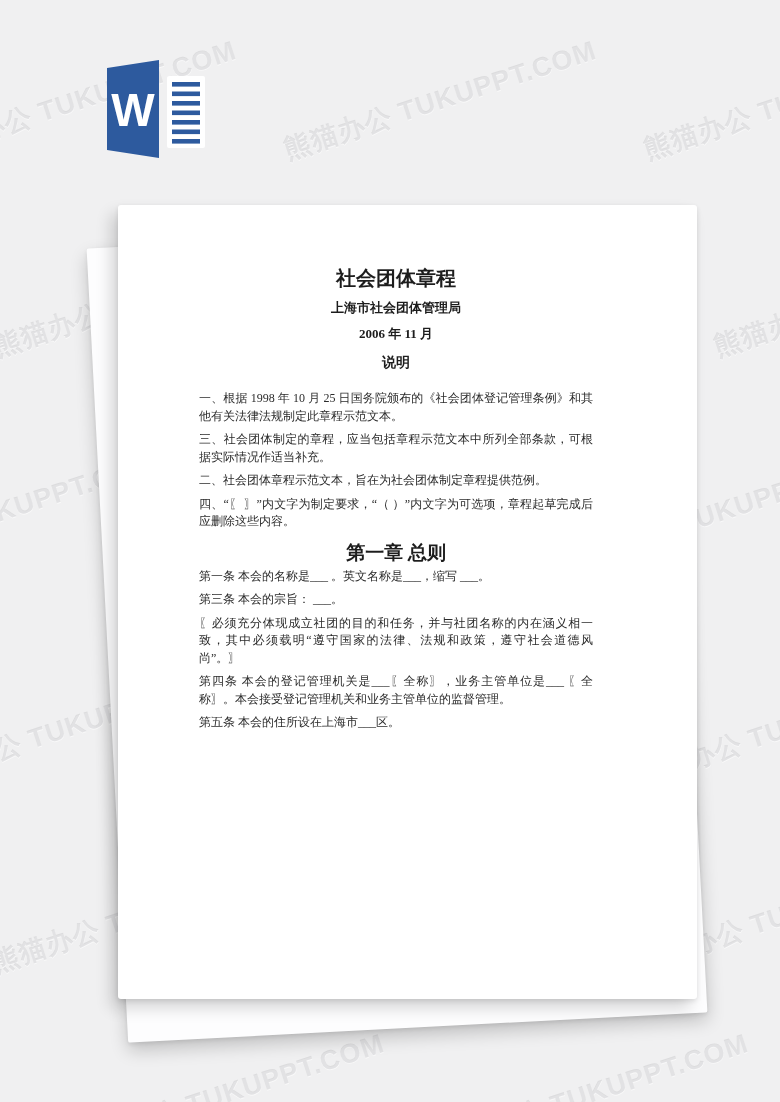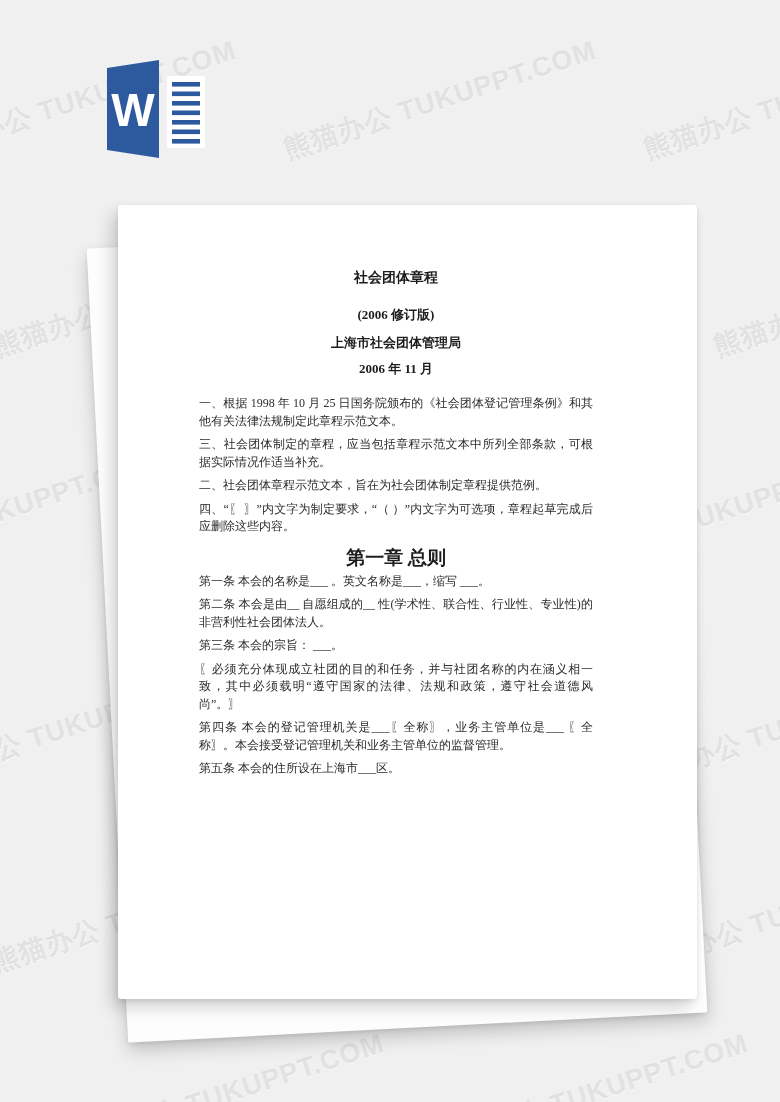--- a/index.html
+++ b/index.html
@@ -25,21 +25,21 @@
   }
   .front-page{
     position:absolute;left:118px;top:205px;width:579px;height:794px;
     background:#ffffff;border-radius:3px;
     box-shadow:-7px 9px 16px rgba(0,0,0,0.16), 0 2px 5px rgba(0,0,0,0.10);
   }
   .page-content{
     position:absolute;left:81px;top:63px;width:394px;
     color:#2b2b2b;font-size:12px;line-height:17.5px;
   }
-  .doc-title{font-size:14px;font-weight:bold;text-align:center;line-height:20px;margin:0 0 0 0;color:#1d1d1d;}
+  .doc-title{font-size:20px;font-weight:bold;text-align:center;line-height:20px;margin:0 0 0 0;color:#1d1d1d;}
   .doc-meta{font-size:13px;font-weight:bold;text-align:center;line-height:17px;color:#1d1d1d;}
   .m1{margin-top:18px;} .m2{margin-top:11px;} .m3{margin-top:9px;}
   .doc-h2{font-size:14px;font-weight:bold;text-align:center;line-height:18px;margin-top:12px;color:#1d1d1d;}
   .doc-h2.chapter{font-size:19px;line-height:19px;margin-top:12px;margin-bottom:5px;}
   .para{margin:6px 0 0 0;text-align:justify;}
   .para.first{margin-top:18px;}
   
   .wm-layer{position:absolute;left:0;top:0;width:780px;height:1102px;pointer-events:none;}
   .wm{
     position:absolute;transform:translate(-50%,-50%) rotate(-18deg);
@@ -92,33 +92,32 @@
         <text x="28" y="71" text-anchor="middle" font-family="Liberation Sans, DejaVu Sans, sans-serif" font-size="46" font-weight="bold" fill="#ffffff">W</text>
       </svg>
     </div>
   </div>
 
   <div class="back-page"></div>
 
   <div class="front-page">
     <div class="page-content">
       <div class="doc-title">社会团体章程</div>
-      <div class="doc-meta m1">(2006 修订版)</div>
       <div class="doc-meta m2">上海市社会团体管理局</div>
       <div class="doc-meta m3">2006 年 11 月</div>
+      <div class="doc-h2">说明</div>
 
       <p class="para first">一、根据 1998 年 10 月 25 日国务院颁布的《社会团体登记管理条例》和其他有关法律法规制定此章程示范文本。</p>
       <p class="para">三、社会团体制定的章程，应当包括章程示范文本中所列全部条款，可根据实际情况作适当补充。</p>
       <p class="para">二、社会团体章程示范文本，旨在为社会团体制定章程提供范例。</p>
       <p class="para">四、“〖 〗”内文字为制定要求，“（ ）”内文字为可选项，章程起草完成后应删除这些内容。</p>
 
       <div class="doc-h2 chapter">第一章 总则</div>
 
       <p class="para">第一条 本会的名称是___ 。英文名称是___，缩写 ___。</p>
-      <p class="para">第二条 本会是由__ 自愿组成的__ 性(学术性、联合性、行业性、专业性)的非营利性社会团体法人。</p>
       <p class="para">第三条 本会的宗旨： ___。</p>
       <p class="para">〖必须充分体现成立社团的目的和任务，并与社团名称的内在涵义相一致，其中必须载明“遵守国家的法律、法规和政策，遵守社会道德风尚”。〗</p>
       <p class="para">第四条 本会的登记管理机关是___〖全称〗，业务主管单位是___ 〖全称〗。本会接受登记管理机关和业务主管单位的监督管理。</p>
       <p class="para">第五条 本会的住所设在上海市___区。</p>
     </div>
   </div>
 
 </div>
 
 </body></html>

